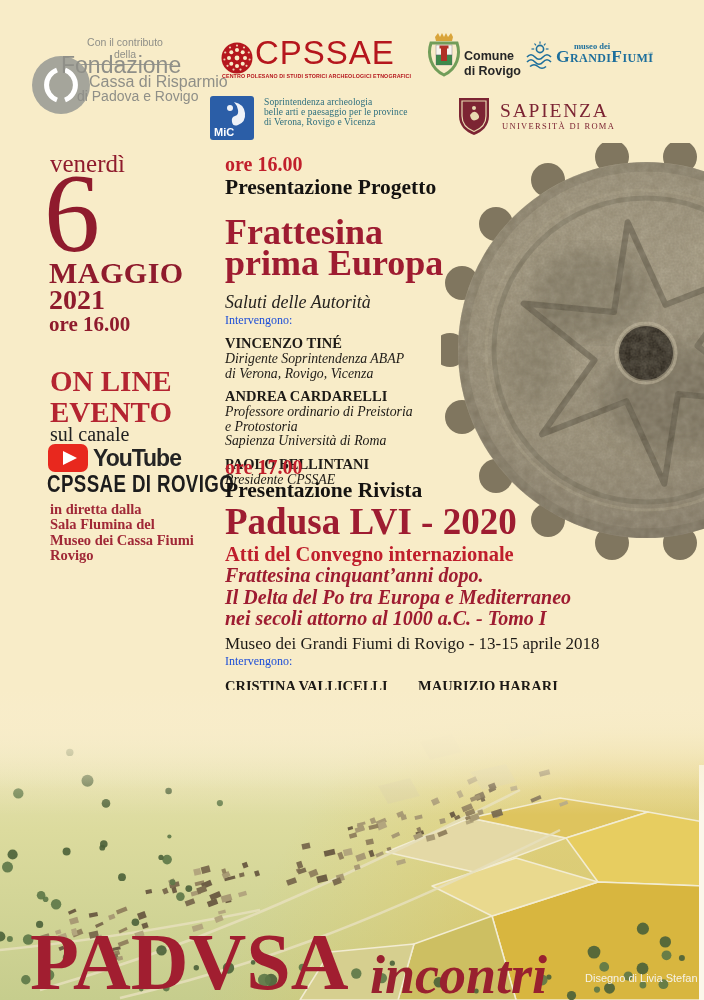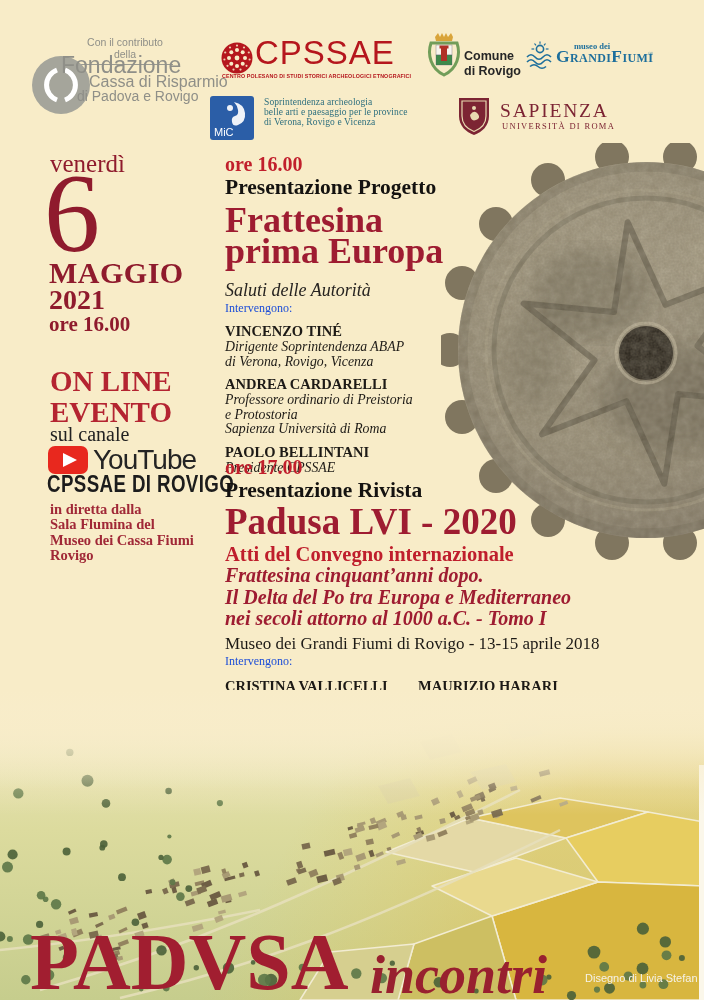--- a/index.html
+++ b/index.html
@@ -26,49 +26,49 @@
   .comune-txt{left:464px;top:49px;font-size:12.5px;font-weight:bold;line-height:15px;
               font-family:"Liberation Sans",sans-serif;color:#262626;}
 
   .museo-icon{left:524px;top:40px;}
   .museo-pre{left:574px;top:41px;font-size:8.5px;color:#1e6f9c;font-weight:bold;}
   .museo-name{left:556px;top:46px;font-size:17.5px;color:#1e6f9c;font-weight:bold;
               font-variant:small-caps;letter-spacing:.4px;}
   .museo-reg{left:648px;top:50px;font-size:7px;color:#1e6f9c;}
 
   .mic-box{left:210px;top:96px;width:44px;height:44px;background:#2b5ea7;border-radius:3px;}
-  .mic-txt{position:absolute;left:4px;bottom:2px;color:#fff;font-size:11px;font-weight:normal;
+  .mic-txt{position:absolute;left:4px;bottom:2px;color:#fff;font-size:11px;font-weight:bold;
            font-family:"Liberation Sans",sans-serif;}
   .sop-lines{left:264px;top:98px;font-size:9.5px;line-height:9.9px;color:#2c6e7e;letter-spacing:.1px;}
 
   .sap-crest{left:456px;top:95px;}
   .sap-name{left:500px;top:100px;font-size:19.5px;color:#7c2433;letter-spacing:1.8px;}
   .sap-sub{left:502px;top:121px;font-size:8.5px;color:#7c2433;letter-spacing:1.3px;}
 
   
   .side-weekday{left:50px;top:150px;font-size:25px;color:#8f1b2d;}
   .side-day{left:44px;top:170px;font-size:112px;line-height:.78;color:#8f1b2d;letter-spacing:-4px;}
   .side-month{left:49px;top:256px;font-size:30px;font-weight:bold;color:#8f1b2d;letter-spacing:.5px;}
   .side-year{left:49px;top:284px;font-size:28px;font-weight:bold;color:#8f1b2d;}
   .side-time{left:49px;top:312px;font-size:21px;font-weight:bold;color:#8f1b2d;}
   .side-online{left:50px;top:366px;font-size:29px;font-weight:bold;line-height:31px;color:#b42431;}
   .side-channel-intro{left:50px;top:423px;font-size:20px;color:#222;}
   .yt-row{left:48px;top:444px;display:flex;align-items:center;gap:5px;}
-  .yt-word{font-size:28px;font-weight:normal;color:#242424;font-family:"Liberation Sans",sans-serif;letter-spacing:-1px;}
+  .yt-word{font-size:23px;font-weight:bold;color:#242424;font-family:"Liberation Sans",sans-serif;letter-spacing:-1px;}
   .side-channel{left:47px;top:470px;font-size:24px;font-weight:bold;color:#1c1c1c;
                 font-family:"Liberation Sans",sans-serif;transform:scaleX(.78);transform-origin:left top;
                 white-space:nowrap;letter-spacing:.5px;}
   .side-venue{left:50px;top:502px;font-size:14.5px;font-weight:bold;line-height:15.4px;color:#a02837;}
   .side-info{left:46px;top:720px;font-size:17.5px;line-height:21px;color:#ad1f2b;font-weight:bold;}
 
   
   .s1{left:225px;top:153px;width:240px;}
   .s-time{font-size:20px;font-weight:bold;color:#c11f2c;}
   .s-kicker{font-size:21.5px;font-weight:bold;color:#141210;white-space:nowrap;line-height:23px;}
-  .s1-title{font-size:36px;font-weight:bold;color:#9e1c31;line-height:31px;margin-top:6px;}
+  .s1-title{font-size:36px;font-weight:bold;color:#9e1c31;line-height:31px;margin-top:18px;}
   .s1-salute{font-style:italic;font-size:18px;margin-top:13px;color:#262320;}
   .interv{font-size:12px;color:#1d4ed8;}
   .spk-name{font-size:14.5px;font-weight:bold;margin-top:7px;color:#1d1a16;}
   .spk-role{font-size:13.8px;font-style:italic;line-height:14.6px;color:#1d1a16;}
 
   
   .s2{left:225px;top:456px;width:460px;}
   .s2-title{font-size:37px;font-weight:bold;color:#9e1c31;line-height:36px;margin-top:2px;}
   .s2-sub{font-size:20.5px;font-weight:bold;color:#bf1e2c;line-height:22px;margin-top:3px;}
   .s2-ital{font-size:20px;font-weight:bold;font-style:italic;color:#9e1c31;line-height:21.5px;}

